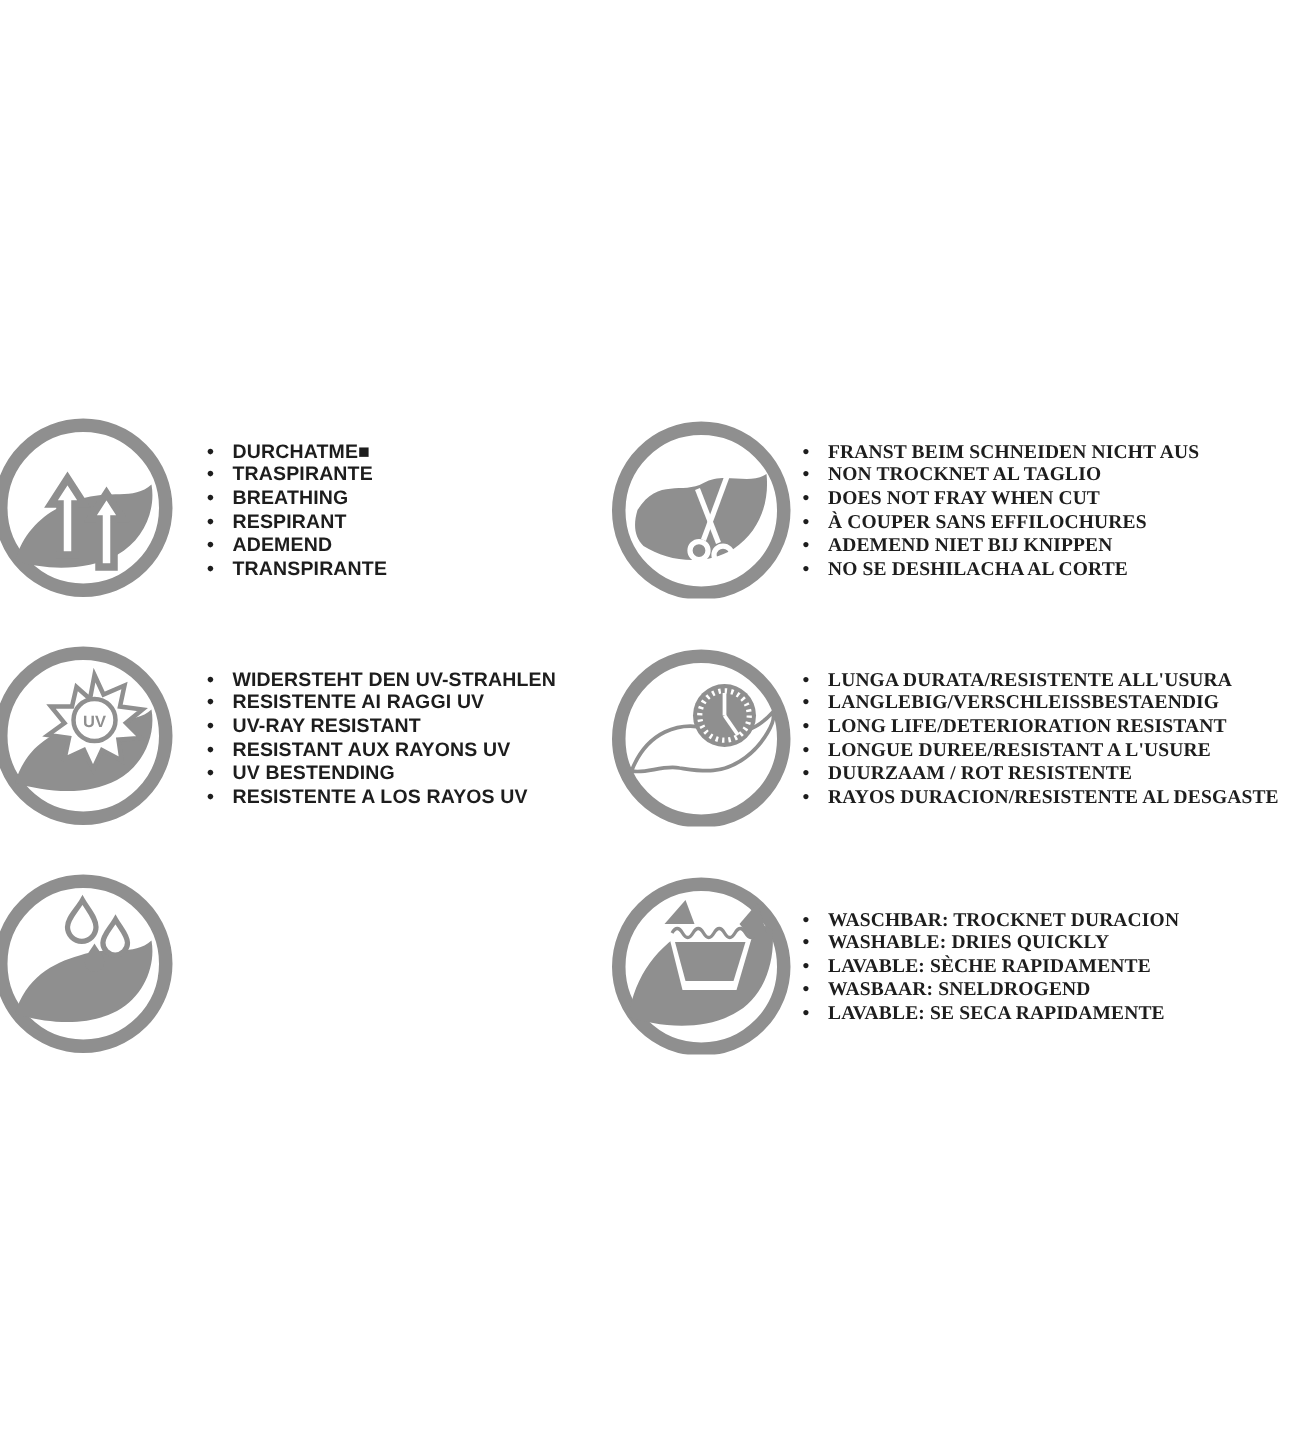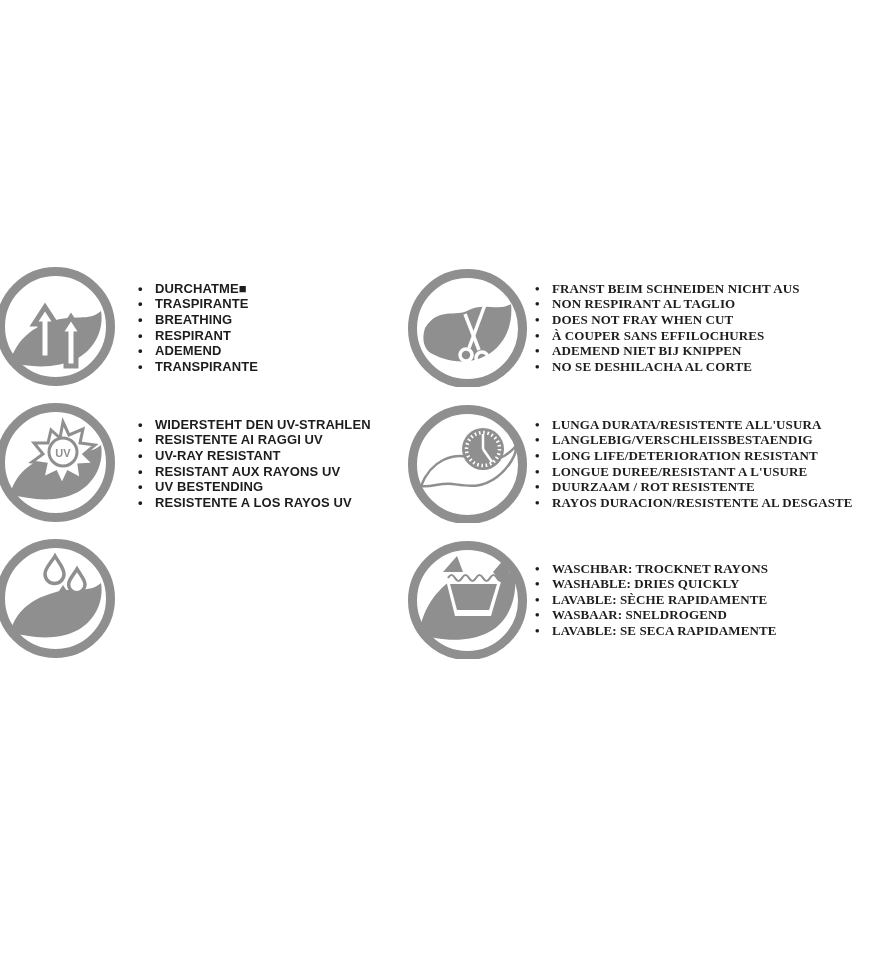--- a/index.html
+++ b/index.html
@@ -4,25 +4,25 @@
 <style>
   html,body{margin:0;padding:0;background:#fff;}
   .page{
     position:relative;
     width:870px;height:967px;
     background:var(--page-bg,#fff);
     overflow:hidden;
     font-family:"Liberation Sans", sans-serif;
   }
   .grid{
-    position:absolute;top:266px;left:0;
+    position:absolute;top:278px;left:0;
     display:grid;
     grid-template-columns:400px 470px;
     grid-auto-rows:121px;
-    row-gap:15px;
+    row-gap:31px;
   }
   .section{display:flex;align-items:center;}
   .icon-wrap{flex:0 0 125px;width:125px;height:121px;}
   .col-left .icon-wrap{margin-left:-7px;}
   .col-right .icon-wrap{margin-left:5px;}
   .col-left ul.props{margin-left:20px;}
   .col-right ul.props{margin-left:5px;font-family:Liberation Serif, serif;}
   ul.props{
     list-style:none;margin:0;padding:0;
     margin-top:2px;
@@ -86,21 +86,21 @@
           <circle class="ring" cx="62.5" cy="62.5" r="55"></circle>
           <path class="g-fill" d="M20,62 C34,40 50,52 64,44 C78,36 94,46 106,38 C108,56 102,76 84,88 C64,100 40,96 24,86 C18,80 17,72 20,62 Z"></path>
           <path class="w-stroke" stroke-width="3.5" d="M81,36 L64,82"></path>
           <path class="w-stroke" stroke-width="3.5" d="M60,48 L74,84"></path>
           <circle class="w-stroke" stroke-width="3.5" cx="61" cy="89" r="6"></circle>
           <circle class="w-stroke" stroke-width="3.5" cx="77" cy="92" r="6"></circle>
         </svg>
       </div>
       <ul class="props">
         <li>FRANST BEIM SCHNEIDEN NICHT AUS</li>
-        <li>NON RESPIRANT AL TAGLIO</li>
+        <li>NON TROCKNET AL TAGLIO</li>
         <li>DOES NOT FRAY WHEN CUT</li>
         <li>À COUPER SANS EFFILOCHURES</li>
         <li>ADEMEND NIET BIJ KNIPPEN</li>
         <li>NO SE DESHILACHA AL CORTE</li>
       </ul>
     </div>
 
     <div class="section col-left">
       <div class="icon-wrap">
         <svg width="125" height="121" viewBox="0 0 125 121">
@@ -160,21 +160,21 @@
           <circle class="ring" cx="62.5" cy="62.5" r="55"></circle>
           <path class="g-fill" d="M14,96 C18,68 34,48 56,36 L62,30 70,34 C84,28 98,30 110,38 C112,60 104,84 84,94 C62,106 32,102 14,96 Z"></path>
           <path class="w-fill" d="M38,30 L100,30 L86,78 L50,78 Z"></path>
           <path class="g-fill" d="M45,46 L92,46 L84,72 L52,72 Z"></path>
           <path class="g-stroke" stroke-width="2.2" d="M43,40 q3.5,-6 7,0 q3.5,6 7,0 q3.5,-6 7,0 q3.5,6 7,0 q3.5,-6 7,0 q3.5,6 7,0 q3.5,-6 7,0 q3.5,6 7,0"></path>
           <path class="g-fill" d="M38,34 L52,18 L58,34 Z"></path>
           <path class="g-fill" d="M88,34 L100,20 L106,40 L96,44 Z"></path>
         </svg>
       </div>
       <ul class="props">
-        <li>WASCHBAR: TROCKNET RAYONS</li>
+        <li>WASCHBAR: TROCKNET DURACION</li>
         <li>WASHABLE: DRIES QUICKLY</li>
         <li>LAVABLE: SÈCHE RAPIDAMENTE</li>
         <li>WASBAAR: SNELDROGEND</li>
         <li>LAVABLE: SE SECA RAPIDAMENTE</li>
       </ul>
     </div>
 
   </div>
 </div>
 

